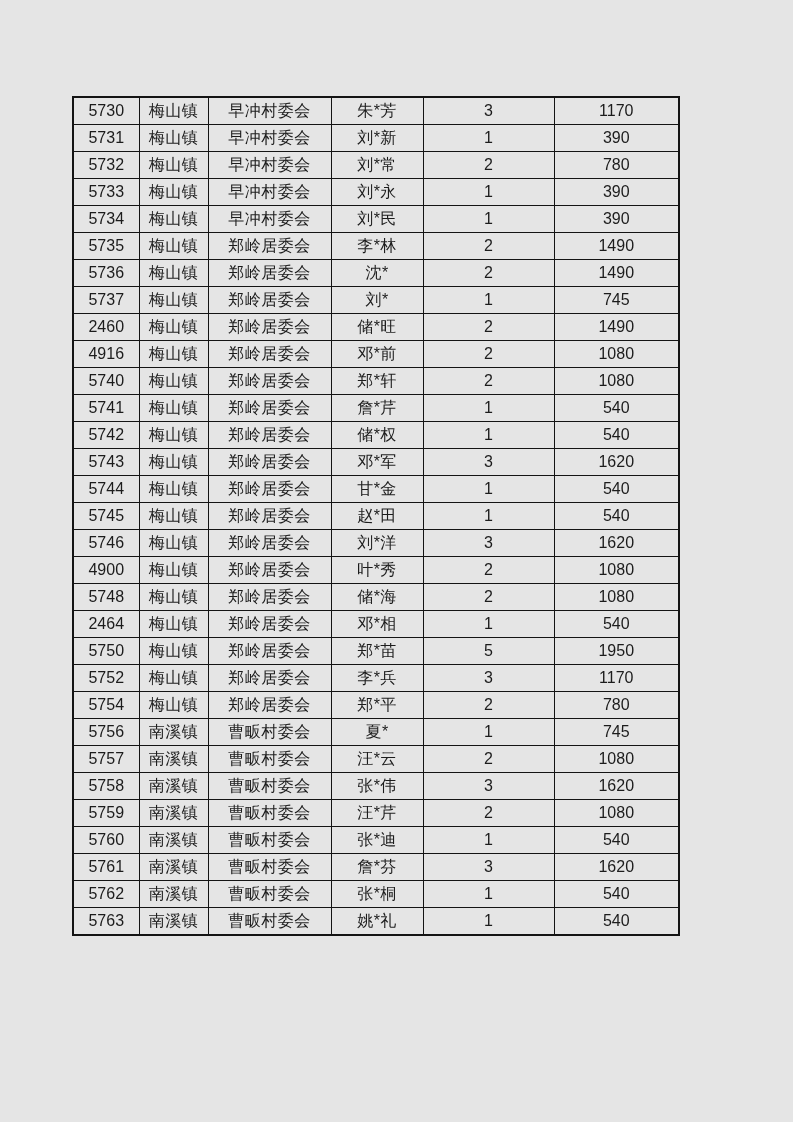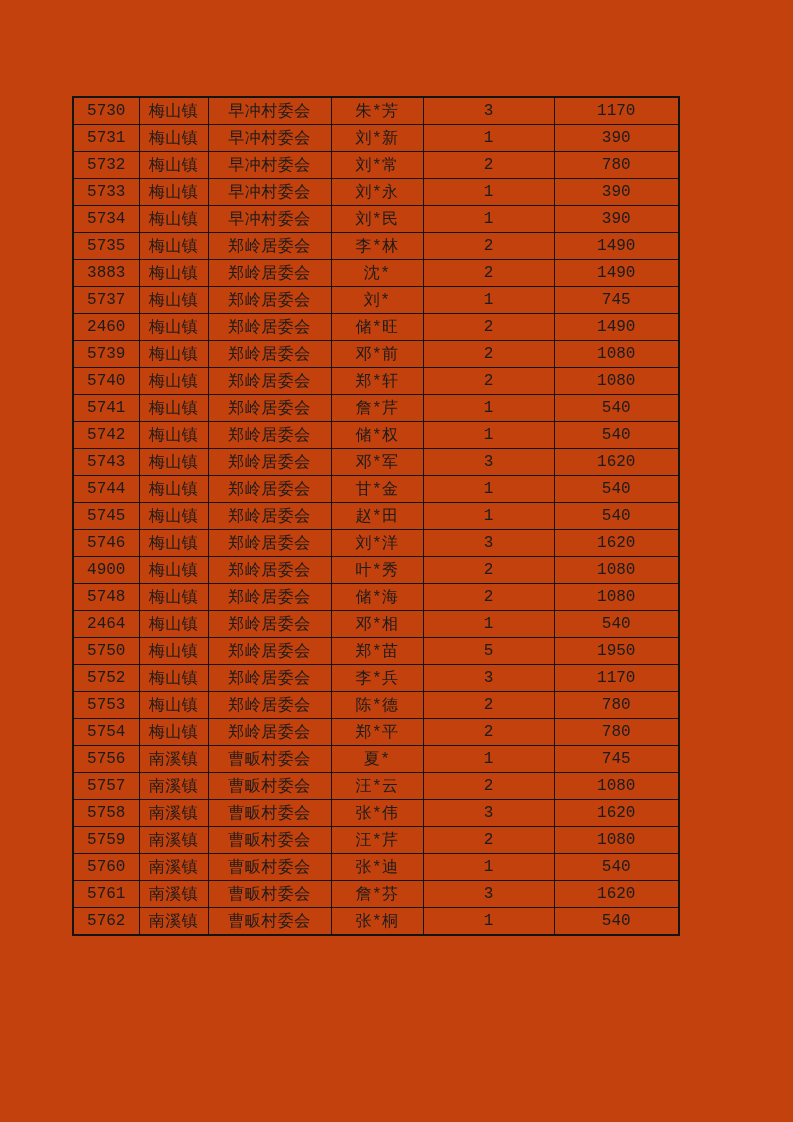--- a/index.html
+++ b/index.html
@@ -4,23 +4,23 @@
 <style>
   html, body {
     margin: 0;
     padding: 0;
     background: #ffffff;
   }
   .page {
     position: relative;
     width: 793px;
     height: 1122px;
-    background: #c2410c;
+    background: #e5e5e5;
     overflow: hidden;
-    font-family: Liberation Mono, monospace;
+    font-family: Liberation Sans, sans-serif;
   }
   table.roster {
     position: absolute;
     left: 72px;
     top: 96px;
     width: 606px;
     border-collapse: collapse;
     table-layout: fixed;
     border: 2px solid #141414;
   }
@@ -96,21 +96,21 @@
         </tr>
         <tr>
           <td class="num">5735</td>
           <td>梅山镇</td>
           <td>郑岭居委会</td>
           <td>李*林</td>
           <td class="num">2</td>
           <td class="num">1490</td>
         </tr>
         <tr>
-          <td class="num">3883</td>
+          <td class="num">5736</td>
           <td>梅山镇</td>
           <td>郑岭居委会</td>
           <td>沈*</td>
           <td class="num">2</td>
           <td class="num">1490</td>
         </tr>
         <tr>
           <td class="num">5737</td>
           <td>梅山镇</td>
           <td>郑岭居委会</td>
@@ -120,21 +120,21 @@
         </tr>
         <tr>
           <td class="num">2460</td>
           <td>梅山镇</td>
           <td>郑岭居委会</td>
           <td>储*旺</td>
           <td class="num">2</td>
           <td class="num">1490</td>
         </tr>
         <tr>
-          <td class="num">5739</td>
+          <td class="num">4916</td>
           <td>梅山镇</td>
           <td>郑岭居委会</td>
           <td>邓*前</td>
           <td class="num">2</td>
           <td class="num">1080</td>
         </tr>
         <tr>
           <td class="num">5740</td>
           <td>梅山镇</td>
           <td>郑岭居委会</td>
@@ -224,36 +224,28 @@
         </tr>
         <tr>
           <td class="num">5752</td>
           <td>梅山镇</td>
           <td>郑岭居委会</td>
           <td>李*兵</td>
           <td class="num">3</td>
           <td class="num">1170</td>
         </tr>
         <tr>
-          <td class="num">5753</td>
-          <td>梅山镇</td>
-          <td>郑岭居委会</td>
-          <td>陈*德</td>
+          <td class="num">5754</td>
+          <td>梅山镇</td>
+          <td>郑岭居委会</td>
+          <td>郑*平</td>
           <td class="num">2</td>
           <td class="num">780</td>
         </tr>
         <tr>
-          <td class="num">5754</td>
-          <td>梅山镇</td>
-          <td>郑岭居委会</td>
-          <td>郑*平</td>
-          <td class="num">2</td>
-          <td class="num">780</td>
-        </tr>
-        <tr>
           <td class="num">5756</td>
           <td>南溪镇</td>
           <td>曹畈村委会</td>
           <td>夏*</td>
           <td class="num">1</td>
           <td class="num">745</td>
         </tr>
         <tr>
           <td class="num">5757</td>
           <td>南溪镇</td>
@@ -292,18 +284,26 @@
           <td>曹畈村委会</td>
           <td>詹*芬</td>
           <td class="num">3</td>
           <td class="num">1620</td>
         </tr>
         <tr>
           <td class="num">5762</td>
           <td>南溪镇</td>
           <td>曹畈村委会</td>
           <td>张*桐</td>
+          <td class="num">1</td>
+          <td class="num">540</td>
+        </tr>
+        <tr>
+          <td class="num">5763</td>
+          <td>南溪镇</td>
+          <td>曹畈村委会</td>
+          <td>姚*礼</td>
           <td class="num">1</td>
           <td class="num">540</td>
         </tr>
       </tbody>
   </table>
 </div>
 
 </body></html>

